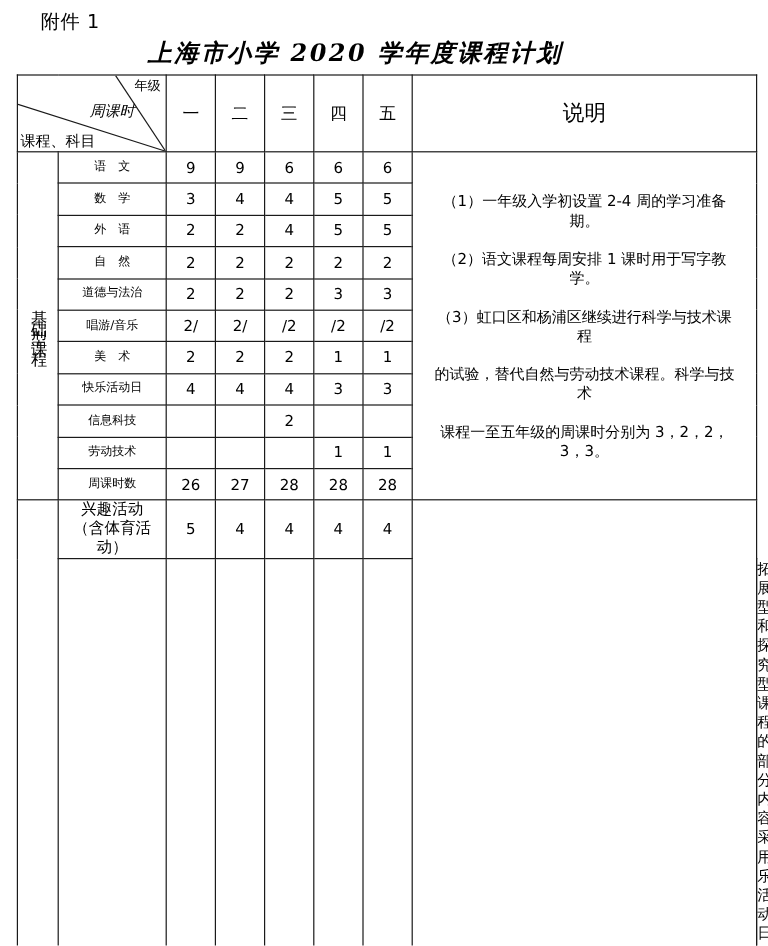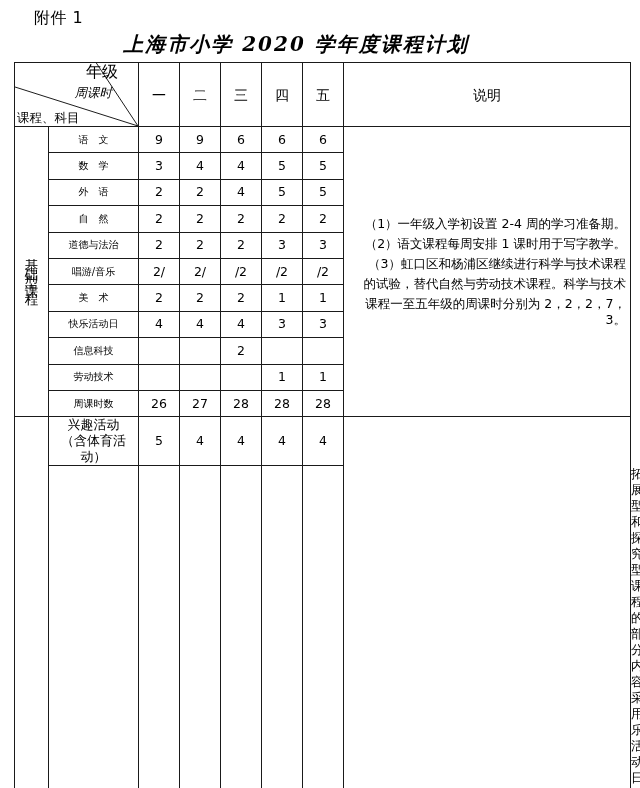--- a/index.html
+++ b/index.html
@@ -95,61 +95,61 @@
   }
   .corner-svg {
     position: absolute;
     left: 0; top: 0;
     width: 100%;
     height: 100%;
     display: block;
   }
   .corner-grade {
     position: absolute;
-    right: 20px;
+    right: 4px;
     top: 1px;
-    font-size: 16px;
+    font-size: 11px;
     line-height: 15px;
   }
   .corner-weekly {
     position: absolute;
     right: 26px;
     top: 22px;
     font-size: 12.5px;
     line-height: 15px;
     font-style: italic;
   }
   .corner-subject {
     position: absolute;
     left: 2px;
     bottom: 1px;
     font-size: 12.5px;
     line-height: 15px;
   }
 
   td.grade-head { font-size: 14px; height: 63px; }
-  td.note-head  { font-size: 14px; }
+  td.note-head  { font-size: 18px; }
 
   
   td.subject {
     font-size: 10px;
     height: 25.4px;
   }
 
   td.num { font-size: 12.5px; }
 
   
   td.note-basic {
     text-align: left;
     vertical-align: middle;
     padding: 2px 5px 2px 6px;
     font-size: 12.5px;
     line-height: 21px;
   }
-  td.note-basic p { margin: 4px; text-indent: 0; text-align: right; }
+  td.note-basic p { margin: 16px; text-indent: 0; }
 
   
   td.ext-subject { font-size: 13px; line-height: 19px; padding: 3px 2px; }
   td.ext-note {
     text-align: left;
     vertical-align: top;
     padding: 3px 3px 3px 4px;
     font-size: 12.5px;
     line-height: 19.5px;
   }
@@ -211,21 +211,21 @@
         <td class="num">9</td>
         <td class="num">9</td>
         <td class="num">6</td>
         <td class="num">6</td>
         <td class="num">6</td>
         <td class="note-basic" rowspan="11">
           <p>（1）一年级入学初设置 2-4 周的学习准备期。</p>
           <p>（2）语文课程每周安排 1 课时用于写字教学。</p>
           <p>（3）虹口区和杨浦区继续进行科学与技术课程</p>
           <p>的试验，替代自然与劳动技术课程。科学与技术</p>
-          <p>课程一至五年级的周课时分别为 2，2，2，7，3。</p>
+          <p>课程一至五年级的周课时分别为 3，2，2，3，3。</p>
         </td>
       </tr>
 
       <tr>
         <td class="subject">
           <span>数　学</span>
         </td>
         <td class="num">3</td>
         <td class="num">4</td>
         <td class="num">4</td>

